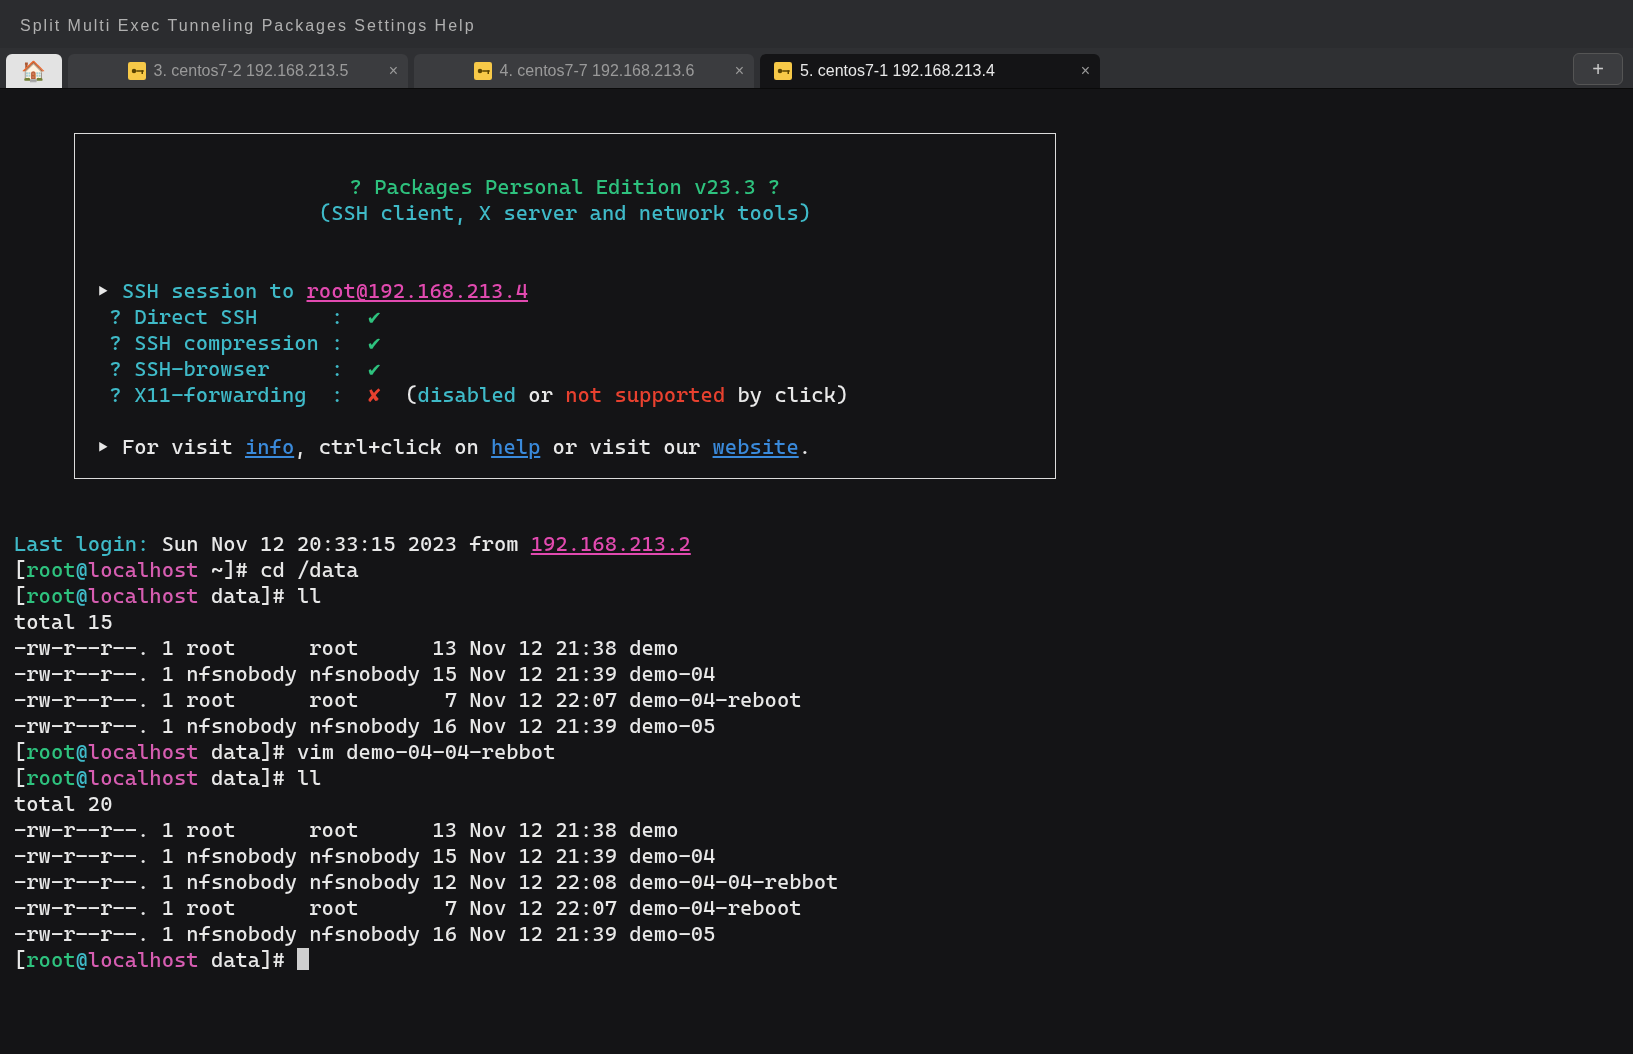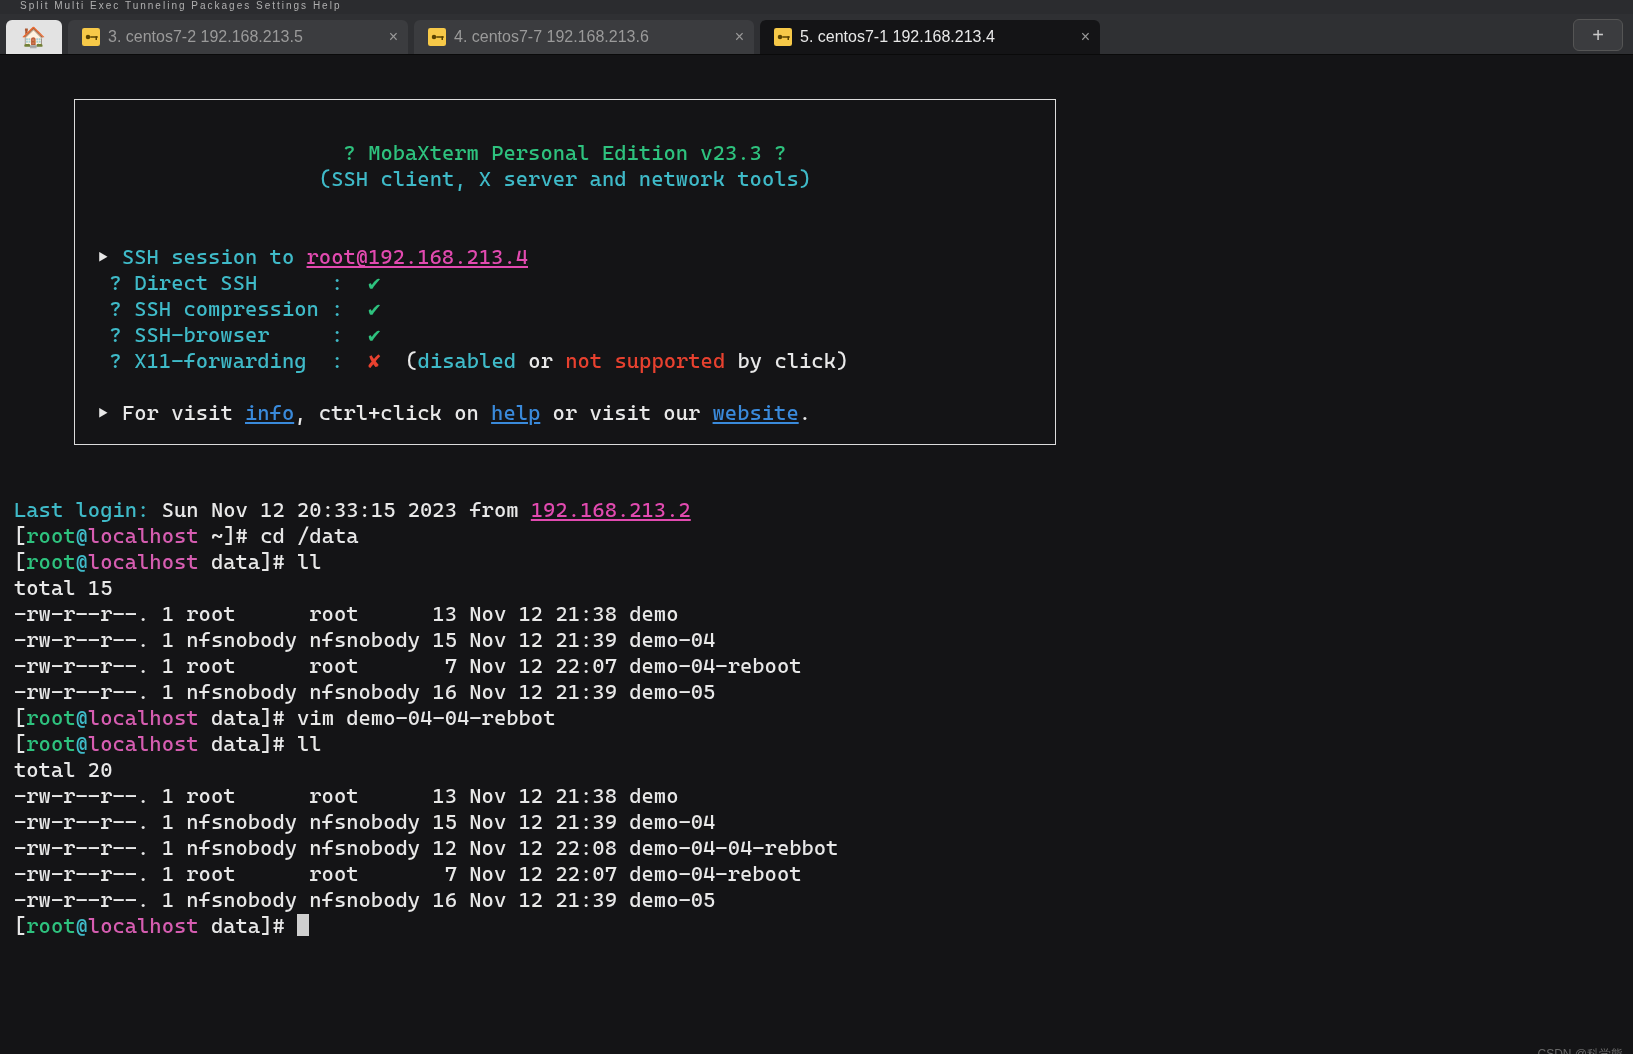--- a/index.html
+++ b/index.html
@@ -15,25 +15,25 @@
     --cyan:#3fbac8;
     --magenta:#d65db1;
     --mag2:#e24ab0;
     --red:#e8412f;
     --link:#3a8adb;
     --box:#dcdcdc;
     --menu:#b0b0b0;
   }
   html,body{margin:0;padding:0;background:var(--bg);font-family:"Segoe UI",Arial,sans-serif;color:var(--fg);}
   body{width:1633px;height:1054px;overflow:hidden;position:relative;}
-  .menubar{height:14px;background:#2b2c2f;font-size:10px;color:var(--menu);padding:0 20px;letter-spacing:2px;overflow:hidden;filter:blur(0.6px);}
+  .menubar{height:14px;background:#2b2c2f;font-size:16px;color:var(--menu);padding:17px 20px;letter-spacing:2px;overflow:hidden;filter:blur(0.6px);}
   .tabbar{display:flex;align-items:flex-end;background:var(--tab-bar);height:40px;padding:0 6px 0 6px;border-bottom:1px solid #0a0a0a;}
   .tab{display:flex;align-items:center;height:34px;border-radius:6px 6px 0 0;padding:0 14px;margin-right:6px;font-size:16px;gap:8px;min-width:340px;box-sizing:border-box;position:relative;}
   .tab.home{min-width:56px;justify-content:center;background:#e3e3e3;}
-  .tab.inactive{background:var(--tab-inactive);color:var(--tab-inactive-fg);}
+  .tab.inactive{background:var(--tab-inactive);color:var(--tab-inactive-fg);justify-content:center;}
   .tab.active{background:var(--tab-active);color:var(--tab-active-fg);margin-top:46px;}
   .tab .key-ico{display:inline-flex;}
   .tab .close{position:absolute;right:10px;color:#9a9a9a;font-size:16px;}
   .tab.home .house{font-size:20px;}
   .newtab{width:48px;height:30px;margin-left:auto;margin-right:4px;margin-bottom:3px;background:#3b3c3f;border-radius:6px;display:flex;align-items:center;justify-content:center;color:#cacaca;font-size:20px;border:1px solid #555;}
   .terminal{background:var(--term-bg);height:calc(1054px - 54px);padding:18px 14px 0 14px;font-family:"Cascadia Mono","Consolas",monospace;font-size:21px;line-height:26px;white-space:pre;color:var(--fg);position:relative;}
   .banner-box{border:1px solid var(--box);padding:14px 10px 18px 10px;margin:0 0 26px 60px;width:960px;}
   .b-center{text-align:center;}
   .green{color:var(--green);}
   .cyan{color:var(--cyan);}
@@ -92,21 +92,21 @@
     <span>5. centos7-1 192.168.213.4</span>
     <span class="close">×</span>
   </div>
   <div class="newtab">
     <span>+</span>
   </div>
 </div>
 
 <div class="terminal">
 <div class="banner-box">
-<div class="b-center"><span class="green">? MobaXterm Personal Edition v23.3 ?</span>
+<div class="b-center"><span class="green">? Packages Personal Edition v23.3 ?</span>
 <span class="cyan">(SSH client, X server and network tools)</span></div>
 
  <span>▸</span> <span class="cyan">SSH session to </span><span class="mag2">root@192.168.213.4</span>
 <span class="cyan">  ? Direct SSH      :  </span><span class="tick">✔</span>
 <span class="cyan">  ? SSH compression :  </span><span class="tick">✔</span>
 <span class="cyan">  ? SSH-browser     :  </span><span class="tick">✔</span>
 <span class="cyan">  ? X11-forwarding  :  </span><span class="cross">✘</span><span>  (</span><span class="cyan">disabled</span><span> or </span><span class="red">not supported</span><span> by click)</span>
 
  <span>▸</span> <span>For visit </span><span class="link">info</span><span>, ctrl+click on </span><span class="link">help</span><span> or visit our </span><span class="link">website</span><span>.</span>
 </div>

